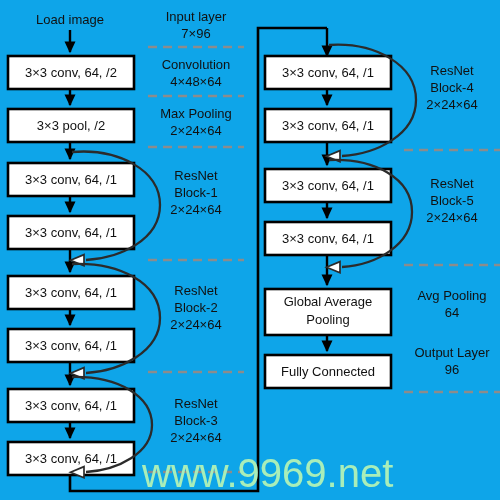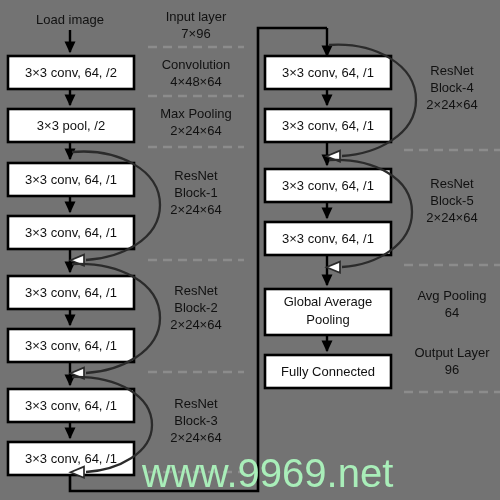--- a/index.html
+++ b/index.html
@@ -4,21 +4,21 @@
 <style>
   html, body {
     margin: 0;
     padding: 0;
     background: #ffffff;
   }
   #diagram-root {
     position: relative;
     width: 500px;
     height: 500px;
-    background: #737373;
+    background: #0ea5e9;
     font-family: "Liberation Sans", sans-serif;
     overflow: hidden;
   }
   svg#net-svg {
     display: block;
     width: 500px;
     height: 500px;
   }
   .box-rect {
     fill: #ffffff;

